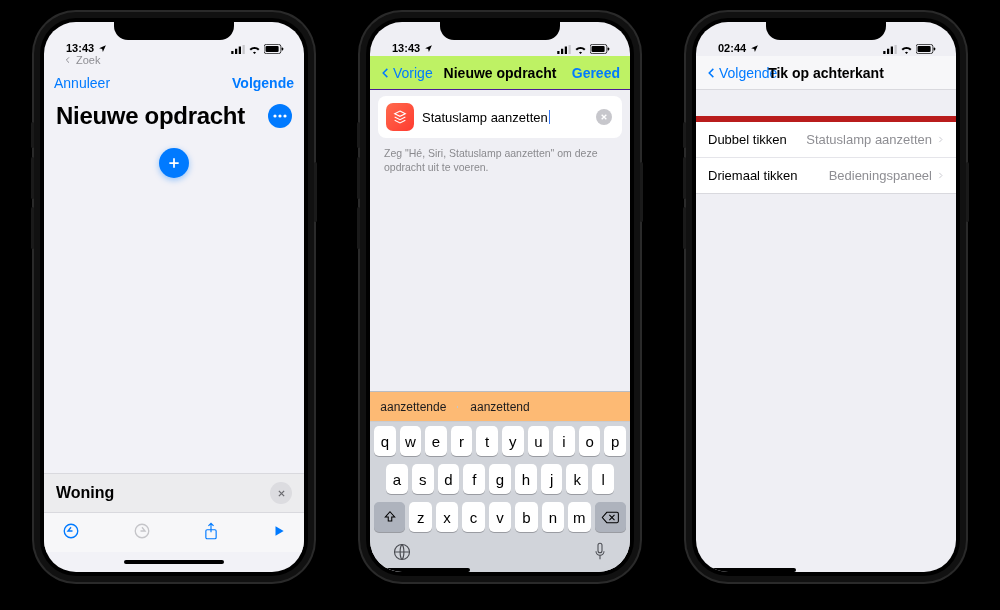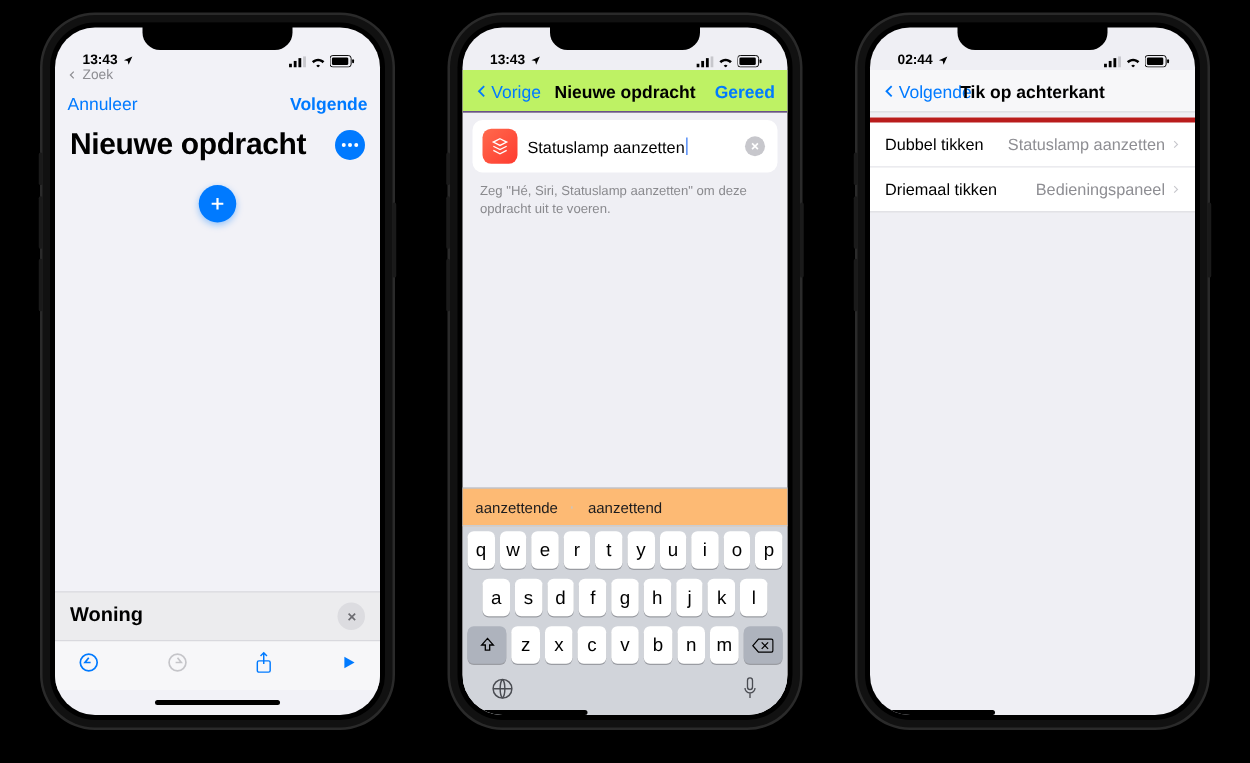--- a/index.html
+++ b/index.html
@@ -25,21 +25,21 @@
   .sb-right svg, .sb-left svg { display:block; }
 
   
   .navbar { height:34px; flex:none; display:flex; align-items:center; justify-content:space-between; padding:0 10px; font-size:14px; }
   .navlink { color:#007aff; }
   .navtitle { font-weight:600; color:#000; position:absolute; left:0; right:0; text-align:center; pointer-events:none; font-size:14px;}
   .navwrap { position:relative; width:100%; height:100%; display:flex; align-items:center; justify-content:space-between; }
 
   
   .p1 .screen { background:#f2f2f7; }
-  .p1 .searchrow { padding:0 10px; font-size:11px; color:#8e8e93; display:flex; align-items:center; gap:4px; margin-top:-2px;}
+  .p1 .searchrow { padding:0 20px; font-size:11px; color:#8e8e93; display:flex; align-items:center; gap:4px; margin-top:-2px;}
   .p1 .header-row { display:flex; align-items:center; justify-content:space-between; padding:2px 12px 6px 12px; }
   .p1 .bigtitle { font-size:24px; font-weight:800; color:#000; letter-spacing:-0.3px;}
   .p1 .more-circ { width:24px; height:24px; border-radius:50%; background:#007aff; display:flex; align-items:center; justify-content:center; color:#fff; font-weight:700; font-size:14px; letter-spacing:1px;}
   .p1 .card { margin:4px 10px 0 10px; background:#fff; border-radius:10px; padding:8px 10px 10px 10px; position:relative; box-shadow:0 1px 2px rgba(0,0,0,.06);}
   .p1 .card-hdr { display:flex; align-items:center; gap:6px; }
   .p1 .home-ic { width:14px;height:14px;border-radius:3px;background:#fff;border:1px solid #f0a300;display:flex;align-items:center;justify-content:center;}
   .p1 .card-title { font-size:9px; font-weight:700; color:#8e8e93; letter-spacing:.5px;}
   .p1 .card-close { position:absolute; right:8px; top:8px; width:16px;height:16px;border-radius:50%;background:#e5e5ea;display:flex;align-items:center;justify-content:center;color:#8e8e93;font-size:10px;}
   .p1 .bulb { margin:8px 0 6px 2px; font-size:14px;}
   .p1 .sentence { font-size:13px; color:#111; display:flex; align-items:center; gap:6px;}
@@ -76,21 +76,21 @@
   .key { flex:1; height:30px; background:#fff; border-radius:5px; box-shadow:0 1px 0 #9a9ca2; display:flex; align-items:center; justify-content:center; font-size:15px; color:#000;}
   .key.fn { background:#aeb3bd; font-size:12px;}
   .key.fn.wide { flex:1.4;}
   .key.space { flex:4.2; font-size:13px;}
   .key.ret { flex:2.1; background:#0a7aff; color:#fff; font-size:13px;}
   .kb-bottom { display:flex; justify-content:space-between; align-items:center; padding:6px 22px 2px 22px;}
   .kb-bic { color:#4a4c52;}
 
   
   .p3 .screen { background:#efeff4; }
-  .p3 .list { margin-top:4px; background:#fff; border-top:4px solid #b91c1c; border-bottom:1px solid #d9d9de;}
+  .p3 .list { margin-top:26px; background:#fff; border-top:6px solid #b91c1c; border-bottom:1px solid #d9d9de;}
   .p3 .row { display:flex; align-items:center; justify-content:space-between; padding:10px 12px; font-size:13px; border-bottom:1px solid #e5e5ea; }
   .p3 .row:last-child{border-bottom:none;}
   .p3 .row .val { color:#8e8e93; display:flex; align-items:center; gap:5px;}
   .chev { color:#c7c7cc; }
 
   .backchev { color:#007aff; margin-right:2px; }
 
 </style>
 </head>
 <body>

